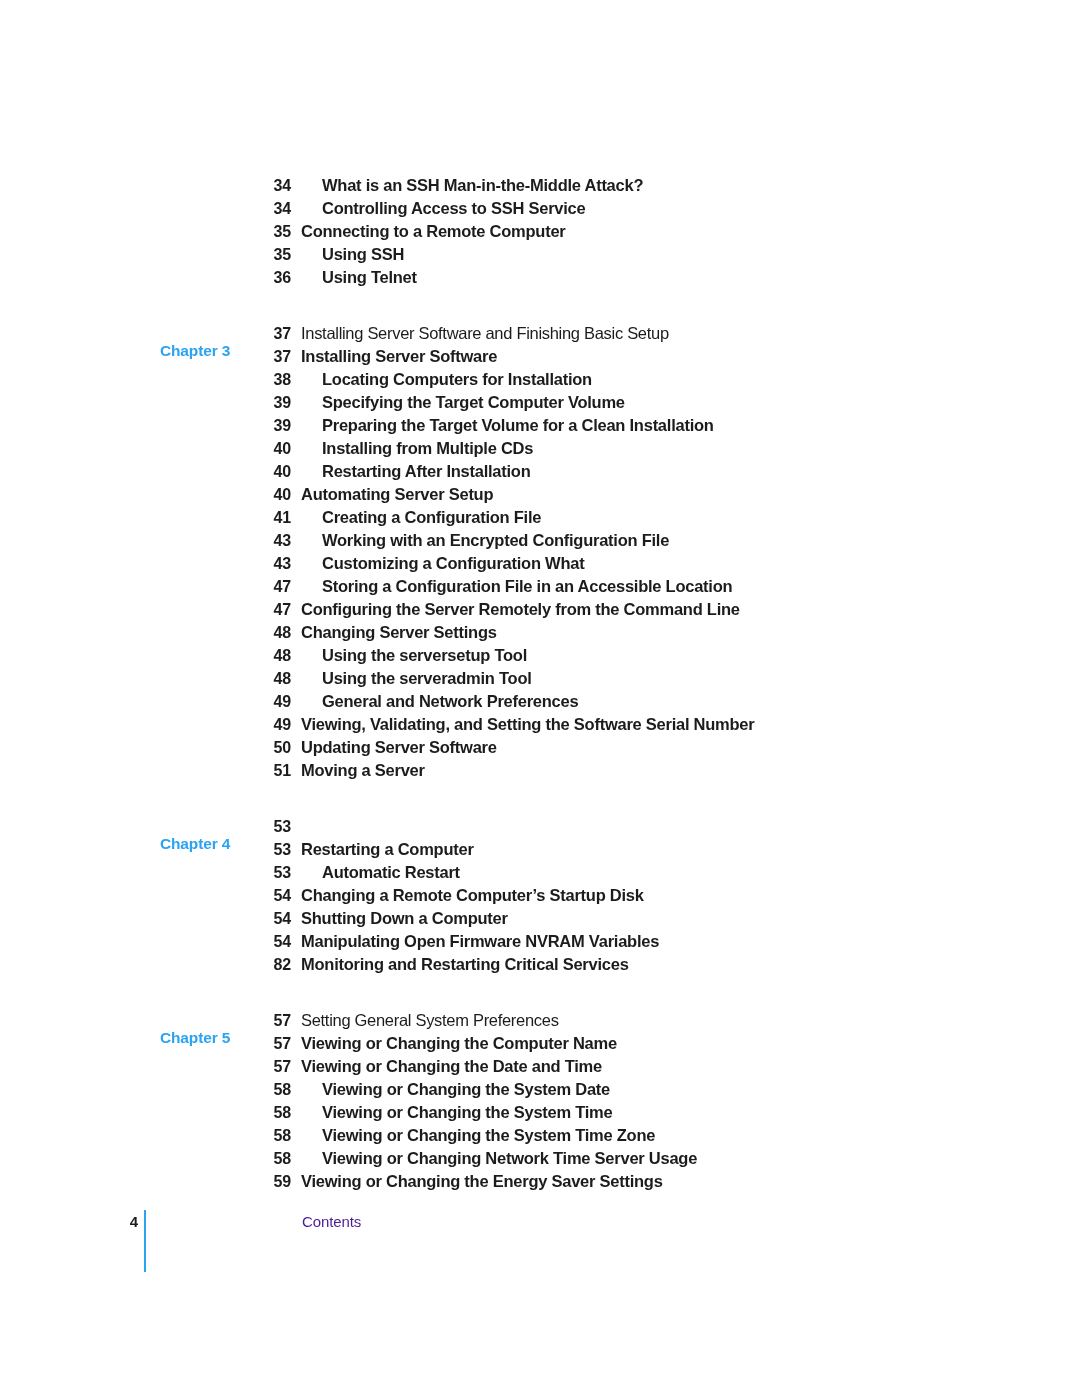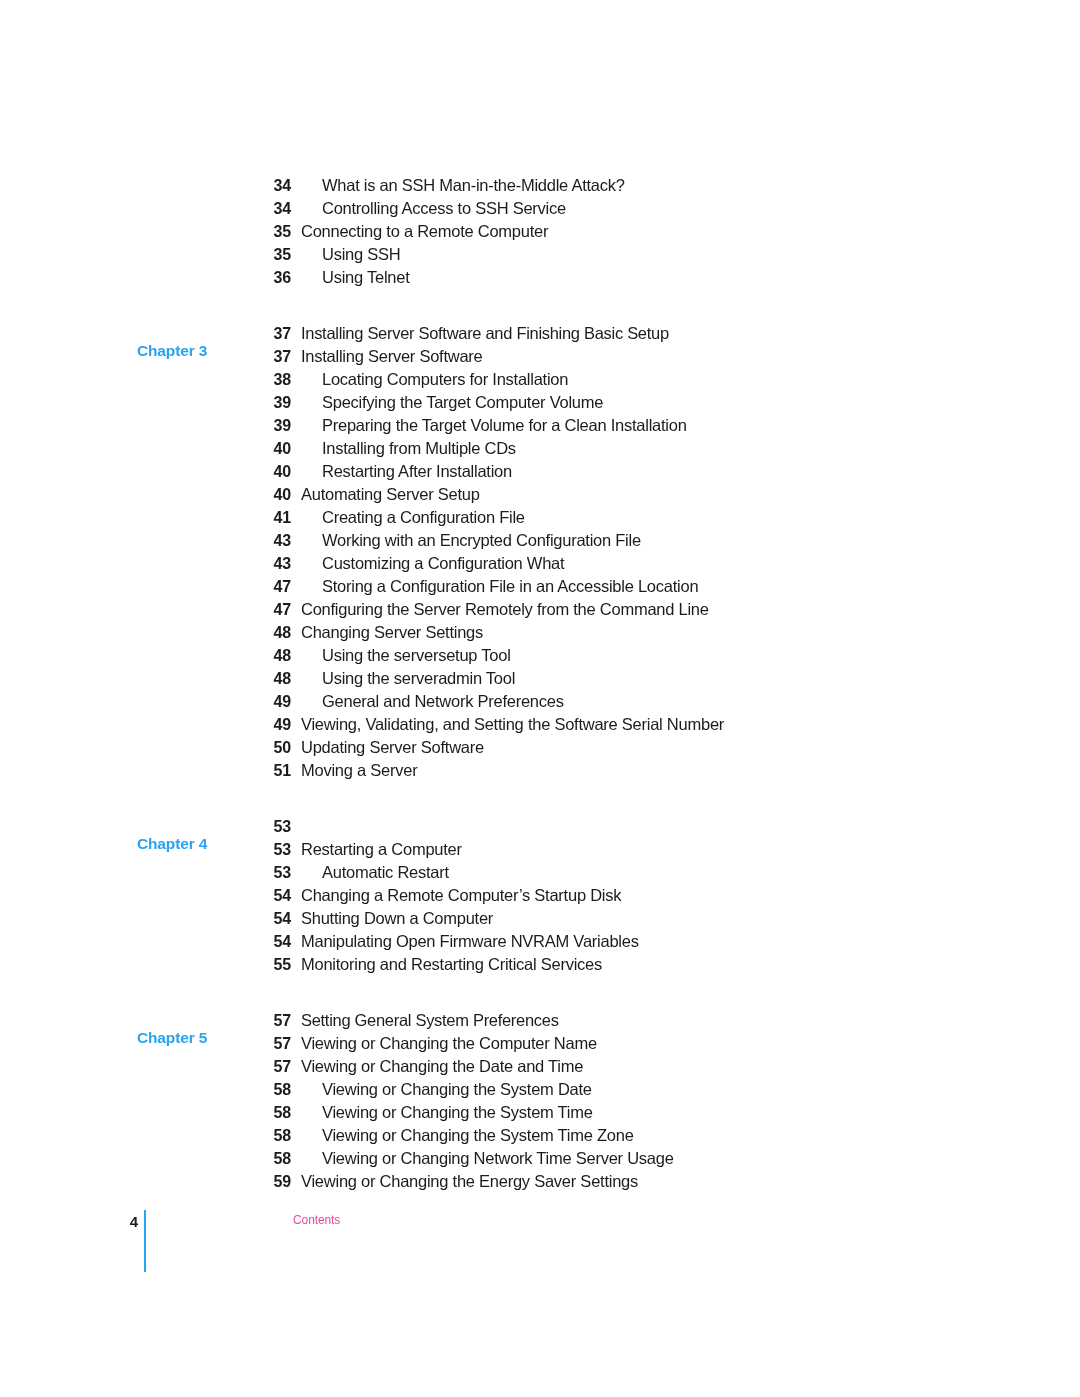--- a/index.html
+++ b/index.html
@@ -43,21 +43,21 @@
   }
 
   
   .chap-label {
     position: relative;
     width: 145px;            
     flex: 0 0 145px;
   }
   .chap-label > span {
     position: absolute;
-    left: 137px;
+    left: 160px;
     top: 0;
     color: #2BA2F2;
     font-weight: bold;
     font-size: 15.5px;
     letter-spacing: -0.15px;
   }
 
   
   .num {
     flex: 0 0 146px;         
@@ -68,20 +68,21 @@
     color: #1c1c1c;
     letter-spacing: -0.2px;
   }
 
   
   .title {
     padding-left: 10px;
     font-size: 16.5px;
     color: #1c1c1c;
     letter-spacing: -0.25px;
+    font-weight: bold;
   }
   .title.lvl2 {
     padding-left: 31px;      
   }
   .title.chapter {
     font-weight: normal;
     letter-spacing: -0.3px;
   }
 
   
@@ -105,24 +106,24 @@
   #footer-rule {
     position: absolute;
     left: 144px;
     top: 5px;
     width: 2px;
     height: 62px;
     background: #2BA2F2;
   }
   #footer-label {
     position: absolute;
-    left: 293px;
+    left: 302px;
     top: 8px;
-    font-size: 12px;
-    color: #ec4899;
+    font-size: 15px;
+    color: #4c1d95;
     letter-spacing: -0.1px;
   }
 </style>
 </head>
 <body>
 
 <div id="page">
 
   <div id="toc">
       <div class="row">
@@ -338,21 +339,21 @@
         <div class="chap-label">
           <span></span>
         </div>
         <div class="num">54</div>
         <div class="title">Manipulating Open Firmware NVRAM Variables</div>
       </div>
       <div class="row">
         <div class="chap-label">
           <span></span>
         </div>
-        <div class="num">55</div>
+        <div class="num">82</div>
         <div class="title">Monitoring and Restarting Critical Services</div>
       </div>
       <div class="row gap-before">
         <div class="chap-label">
           <span>Chapter 5</span>
         </div>
         <div class="num">57</div>
         <div class="title chapter">Setting General System Preferences</div>
       </div>
       <div class="row">

